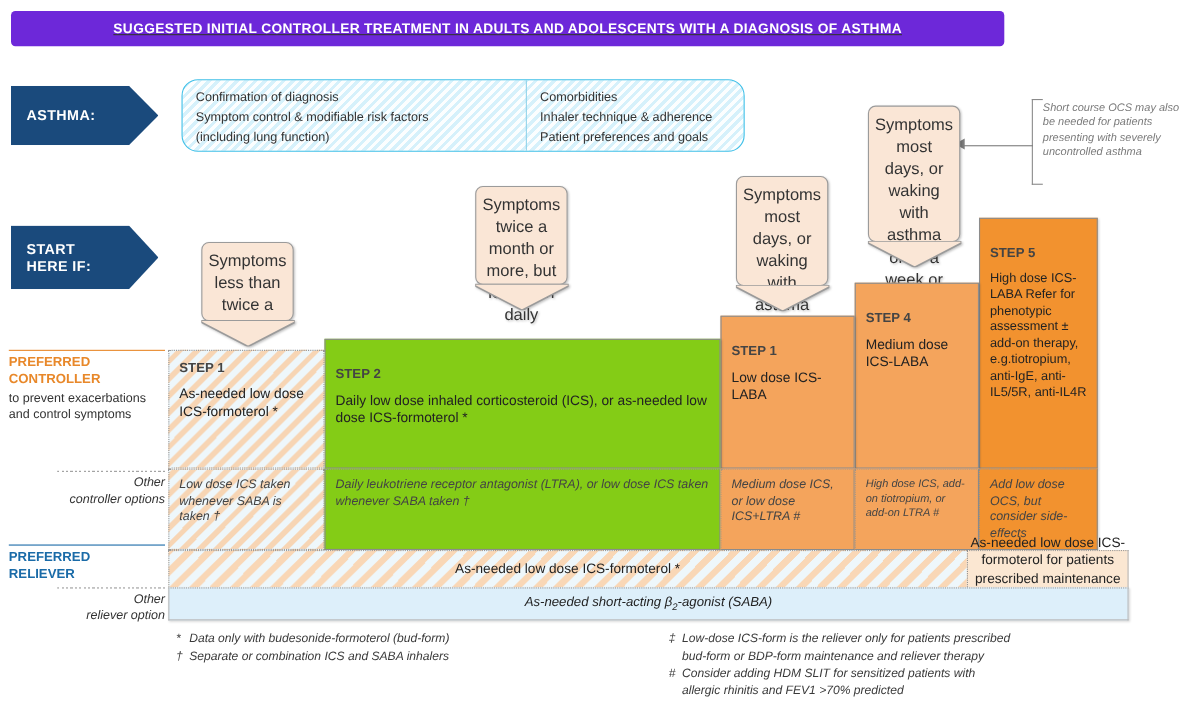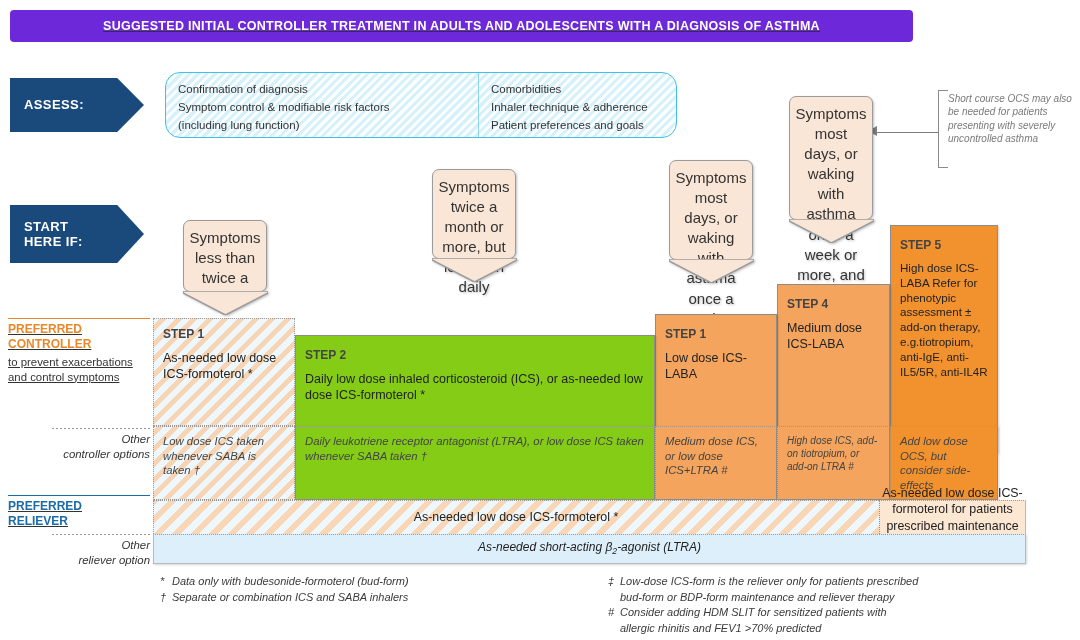--- a/index.html
+++ b/index.html
@@ -84,40 +84,39 @@
   }
   .bub-b{
     position:absolute;left:-1.5px;right:-1.5px;top:100%;height:24px;
   }
   .bub-b svg{display:block;width:100%;height:100%;}
 
   
   .stepbox{
     border:1.3px solid #8c8c8c;
     box-sizing:border-box;
-    padding:12px 9px;
+    padding:24px 9px;
     filter:drop-shadow(1.5px 1.5px 1px rgba(0,0,0,.18));
-    margin-top:27px;
   }
   .steptitle{font-weight:bold;font-size:12px;color:#444;margin-bottom:9px;}
   .stepbody{font-size:12.5px;line-height:1.3;color:#222;}
   .stepbody.small{font-size:11.6px;line-height:1.28;}
 
   .hatch1{
     background:
       repeating-linear-gradient(-45deg,
         #f7d5b4 0px, #f7d5b4 5px,
         #eef7fb 5px, #eef7fb 11px);
   }
   .fill2{background:#84cc16;}
   .fill34{background:#f4a45c;}
   .fill5{background:#f2922f;}
 
   
-  .rowlabel{font-size:11.5px;line-height:1.35;text-decoration:underline;}
+  .rowlabel{font-size:11.5px;line-height:1.35;}
   #pc-label{left:8px;top:322px;width:142px;text-align:left;}
   #pc-label .hd{color:#e8882a;font-weight:bold;font-size:12px;line-height:1.28;}
   #pc-label .sub{color:#333;font-size:11.4px;line-height:1.3;margin-top:2px;}
   #pc-rule{left:8px;top:318px;width:142px;height:1.4px;background:#e8882a;}
 
   #oc-label{left:8px;top:432px;width:142px;text-align:right;font-style:italic;font-size:11.4px;line-height:1.32;color:#333;}
   #oc-rule{left:52px;top:428px;width:98px;height:1.2px;
     background:repeating-linear-gradient(to right,#9a9a9a 0 2px,transparent 2px 4px);}
 
   #pr-label{left:8px;top:499px;width:142px;text-align:left;}
@@ -156,21 +155,21 @@
   sub{font-size:.72em;}
 </style>
 </head>
 <body>
 
 <div class="abs" id="title-bar">
   <span class="t">SUGGESTED INITIAL CONTROLLER TREATMENT IN ADULTS AND ADOLESCENTS WITH A DIAGNOSIS OF ASTHMA</span>
 </div>
 
 <div class="abs arrow-tag" id="assess-tag">
-  <span>ASSESS:</span>
+  <span>ASTHMA:</span>
 </div>
 
 <div class="abs" id="assess-box">
   <div class="col left">
     <div>Confirmation of diagnosis</div>
     <div>Symptom control &amp; modifiable risk factors</div>
     <div>(including lung function)</div>
   </div>
   <div class="col right">
     <div>Comorbidities</div>
@@ -285,21 +284,21 @@
   <span style="display:block;">
     <span style="display:block;">As-needed low dose ICS-formoterol  for patients</span>
     <span style="display:block;">prescribed maintenance and reliever therapy‡</span>
   </span>
 </div>
 <div class="abs" id="rel-div"></div>
 <div class="abs" style="left:153px;top:500px;width:873px;height:34px;border-left:1.6px dotted #9a9a9a;border-right:1.3px solid #b9b9b9;box-sizing:border-box;pointer-events:none;"></div>
 
 <div class="abs relrow" id="rel-saba">
   <span>
-    <span>As-needed short-acting β</span><sub>2</sub><span>-agonist (LTRA)</span>
+    <span>As-needed short-acting β</span><sub>2</sub><span>-agonist (SABA)</span>
   </span>
 </div>
 
 <div class="abs" id="pc-rule"></div>
 <div class="abs rowlabel" id="pc-label">
   <div class="hd" style="white-space:pre-line">PREFERRED
 CONTROLLER</div>
   <div class="sub">to prevent exacerbations and control symptoms</div>
 </div>
 

